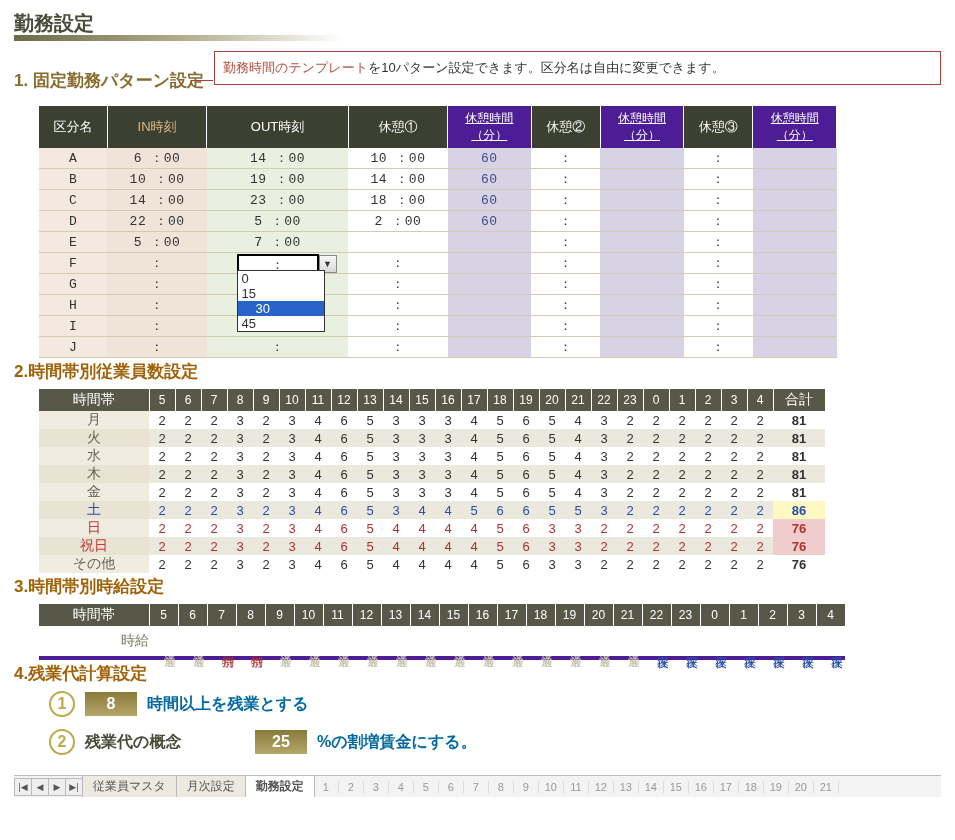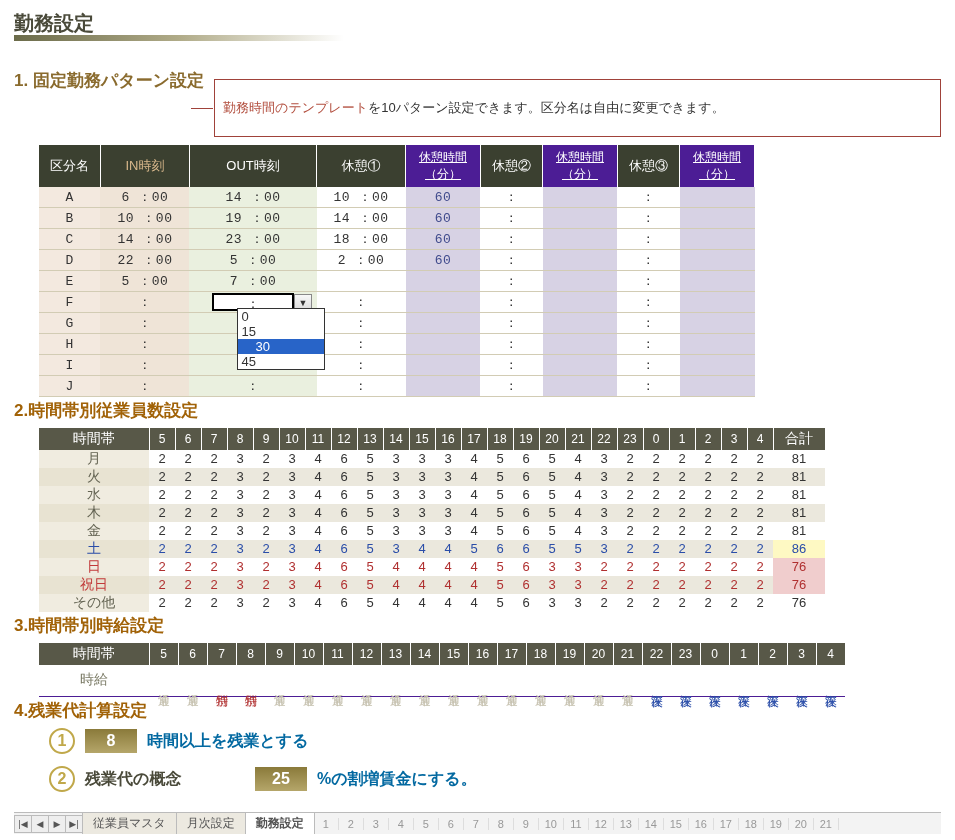--- a/index.html
+++ b/index.html
@@ -2,26 +2,26 @@
 <html><head>
 <meta charset="utf-8">
 <style>
   * { box-sizing: border-box; margin: 0; padding: 0; }
   body { font-family: 'Meiryo', 'MS PGothic', sans-serif; font-size: 12px; background: #fff; color: #333; width: 955px; padding: 10px 14px 0 14px; }
   .title-bar { font-size: 20px; font-weight: bold; color: #4a4a3a; position: relative; padding-bottom: 4px; margin-bottom: 10px; }
   .title-bar::after { content: ''; position: absolute; left: 0; bottom: 0; width: 330px; height: 6px; background: linear-gradient(to right, #6b6b4a, #b0ab88, #fff); }
   .sec-row { display: flex; align-items: flex-start; gap: 10px; margin-bottom: 8px; }
   .sec-head { font-size: 17px; font-weight: bold; color: #8a6b2e; margin-bottom: 6px; }
   .sec-head-sm { font-size: 17px; font-weight: bold; color: #a16207; margin-bottom: 6px; margin-top: 2px; }
-  .tip-box { border: 1px solid #a0423a; background: #fff; padding: 18px 8px; font-size: 13px; line-height: 1.5; flex: 1; position: relative; margin-top: 28px; }
+  .tip-box { border: 1px solid #a0423a; background: #fff; padding: 6px 8px; font-size: 13px; line-height: 1.5; flex: 1; position: relative; }
   .tip-box::before { content: ''; position: absolute; left: -24px; top: 28px; width: 22px; height: 1px; background: #a0423a; }
   .tip-hl { color: #b35040; }
 
   
-  .t1 { border-collapse: collapse; width: 716px; margin-left: 25px; font-size: 13px; }
+  .t1 { border-collapse: collapse; width: 798px; margin-left: 25px; font-size: 13px; }
   .t1 th { color: #fff; font-weight: normal; padding: 4px 2px; border-right: 1px solid #fff; background: #3b4030; text-align: center; }
   .t1 th.c2 { color: #d9b88c; }
   .t1 th.bt { background: #4c1d95; font-size: 12px; text-decoration: underline; }
   .t1 td { border-bottom: 1px solid #d2ccb4; text-align: center; padding: 1px 4px; height: 17px; }
   .t1 td.col-a { background: #f3e9df; }
   .t1 td.col-b { background: #efe4d7; }
   .t1 td.col-c { background: #eaf0df; }
   .t1 td.col-d { background: #fff; }
   .t1 td.col-e { background: #d7d2e4; color: #3f4a8c; }
   .t1 .time { font-family: 'Courier New', monospace; font-size: 13px; letter-spacing: 0.5px; }
@@ -33,38 +33,38 @@
   .t1-wrap { position: relative; }
 
   
   .t2 { border-collapse: collapse; margin-left: 25px; font-size: 13px; }
   .t2 th { background: #585848; color: #fff; font-weight: normal; text-align: center; padding: 2px 0; border-right: 1px solid #fff; font-size: 12px; }
   .t2 th.first { width: 110px; font-size: 14px; }
   .t2 th.hcol { width: 26px; }
   .t2 th.total { width: 52px; font-size: 14px; }
   .t2 td { text-align: center; padding: 0 0; height: 16px; }
   .t2 td.day { background: #f0ece0; color: #636352; width: 110px; font-size: 14px; }
-  .t2 td.tot { width: 52px; }
+  .t2 td.tot { width: 52px; font-weight: bold; }
   .t2 tr.alt td { background: #ebe8dd; }
   .t2 tr.alt td.day { background: #e8e3d2; }
   .t2 tr.rsat td { color: #2a4da8; }
   .t2 tr.rsat td.tot { background: #fef9c3; }
   .t2 tr.rsun td { color: #b03030; }
   .t2 tr.rsun td.tot { background: #f0cdcd; }
   .t2 tr.rsun td.day { color: #c23a3a; }
   .t2 tr.rhol td.day { color: #c23a3a; }
   .t2 tr.rhol td { color: #b03030; }
   .t2 tr.rhol td.tot { background: #f0cdcd; }
 
   
   .t3 { border-collapse: collapse; margin-left: 25px; font-size: 13px; }
   .t3 th { background: #585848; color: #fff; font-weight: normal; text-align: center; padding: 2px 0; border-right: 1px solid #fff; font-size: 12px; }
   .t3 th.first { width: 110px; font-size: 14px; }
   .t3 th.hcol { width: 29px; }
-  .t3 td { text-align: center; padding: 4px 0; height: 32px; border-bottom: 1px solid #4c1d95; }
+  .t3 td { text-align: right; padding: 4px 0; height: 32px; border-bottom: 4px solid #4c1d95; }
   .t3 td.lbl { color: #7a7a65; width: 110px; font-size: 14px; }
   .r-norm { color: #c5c0ae; writing-mode: vertical-rl; font-size: 12px; display: inline-block; }
   .r-spec { color: #b03030; writing-mode: vertical-rl; font-size: 12px; display: inline-block; }
   .r-nite { color: #2a4da8; writing-mode: vertical-rl; font-size: 12px; display: inline-block; }
 
   
   .s4-row { display: flex; align-items: center; gap: 10px; margin-left: 35px; margin-bottom: 12px; font-size: 16px; }
   .circ-num { width: 26px; height: 26px; border: 2px solid #c0a84a; border-radius: 50%; color: #c0a84a; font-weight: bold; text-align: center; line-height: 22px; font-size: 16px; }
   .concept { color: #4a4a3a; width: 160px; font-weight: bold; }
   .gold-box { background: linear-gradient(#8a7a3a,#b5a66a); color: #fff; width: 52px; text-align: center; padding: 3px 0; font-size: 16px; font-weight: bold; }

